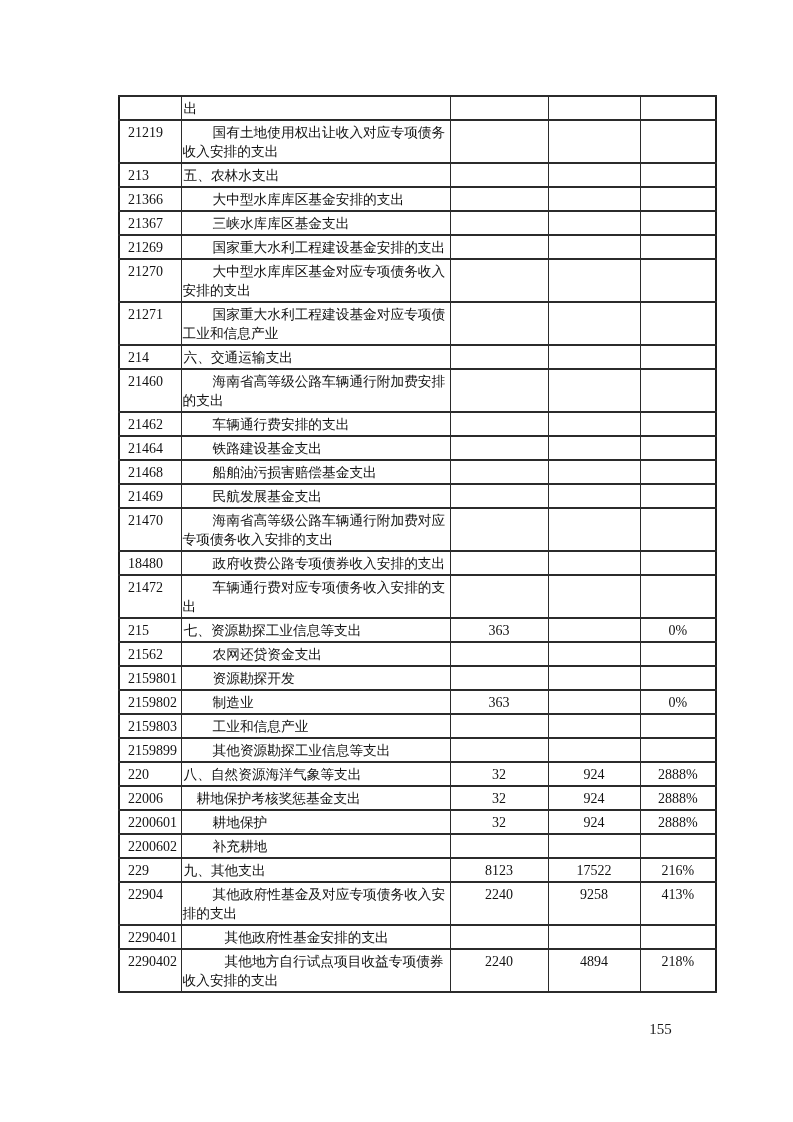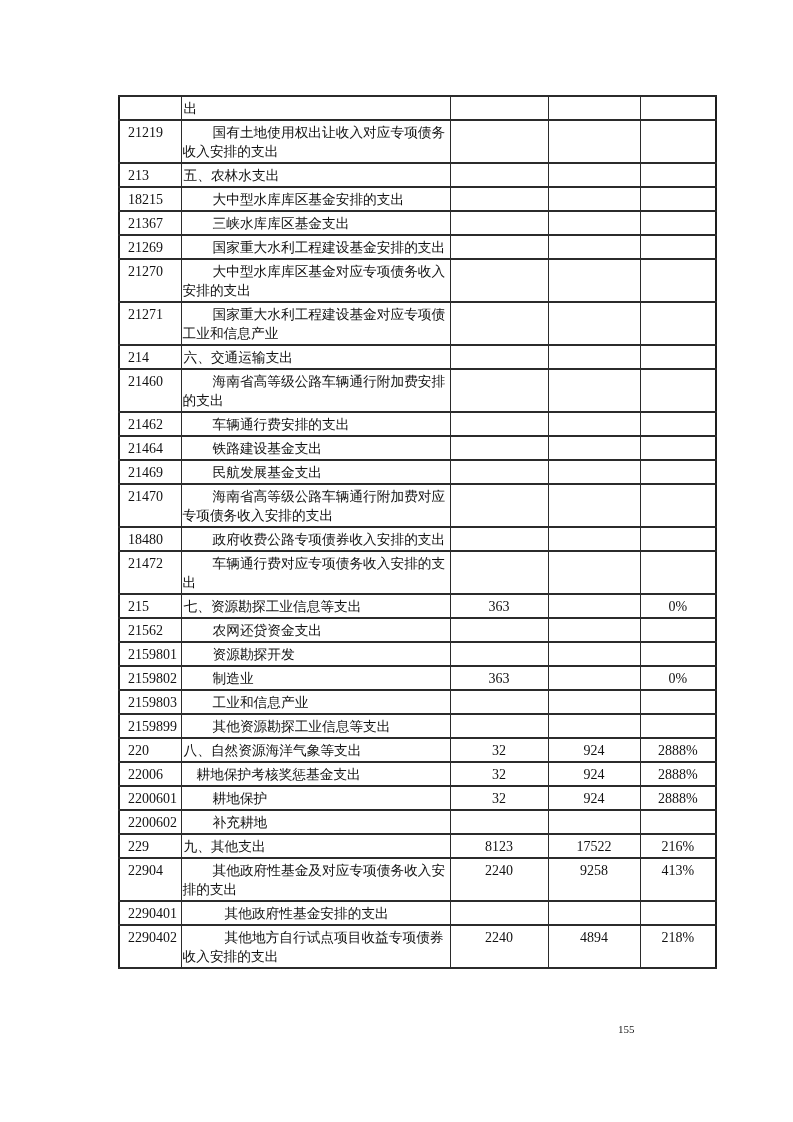--- a/index.html
+++ b/index.html
@@ -34,21 +34,21 @@
     padding-left: 1px; padding-right: 0;
   }
   td.num { text-align: center; }
   
   .ind0 { text-indent: 1px; }
   .ind1 { text-indent: 14px; }
   .ind2 { text-indent: 30px; }
   .ind3 { text-indent: 42px; margin-top: 32px; }
   .pagenum {
     position: absolute; left: 618px; top: 1019px; width: 85px;
-    font-size: 11px; line-height: 20px; color: #1a1a1a;
+    text-align: center; font-size: 15px; line-height: 20px; color: #1a1a1a;
   }
 </style>
 </head>
 <body>
 
 <table class="budget">
   <colgroup>
     <col style="width:62px">
     <col style="width:269px">
     <col style="width:98px">
@@ -72,21 +72,21 @@
     <td class="num"></td>
   </tr>
       <tr class="row">
     <td class="code">213</td>
     <td class="name ind0">五、农林水支出</td>
     <td class="num"></td>
     <td class="num"></td>
     <td class="num"></td>
   </tr>
       <tr class="row">
-    <td class="code">18215</td>
+    <td class="code">21366</td>
     <td class="name ind2">大中型水库库区基金安排的支出</td>
     <td class="num"></td>
     <td class="num"></td>
     <td class="num"></td>
   </tr>
       <tr class="row">
     <td class="code">21367</td>
     <td class="name ind2">三峡水库库区基金支出</td>
     <td class="num"></td>
     <td class="num"></td>
@@ -133,20 +133,27 @@
       <tr class="row">
     <td class="code">21462</td>
     <td class="name ind2">车辆通行费安排的支出</td>
     <td class="num"></td>
     <td class="num"></td>
     <td class="num"></td>
   </tr>
       <tr class="row">
     <td class="code">21464</td>
     <td class="name ind2">铁路建设基金支出</td>
+    <td class="num"></td>
+    <td class="num"></td>
+    <td class="num"></td>
+  </tr>
+      <tr class="row">
+    <td class="code">21468</td>
+    <td class="name ind2">船舶油污损害赔偿基金支出</td>
     <td class="num"></td>
     <td class="num"></td>
     <td class="num"></td>
   </tr>
       <tr class="row">
     <td class="code">21469</td>
     <td class="name ind2">民航发展基金支出</td>
     <td class="num"></td>
     <td class="num"></td>
     <td class="num"></td>

